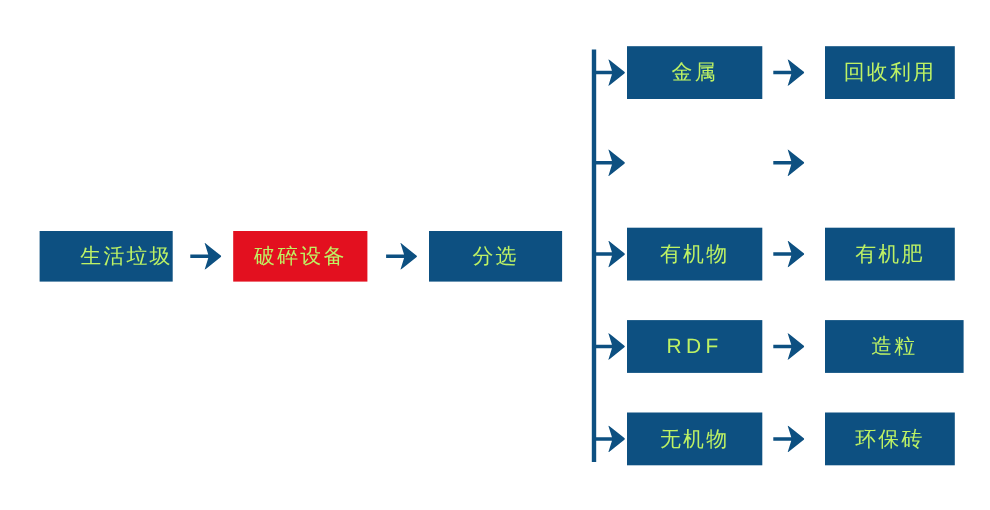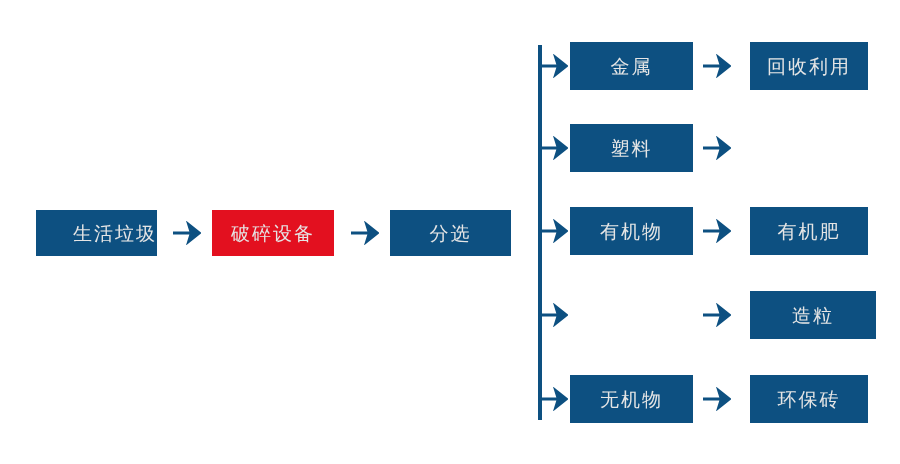--- a/index.html
+++ b/index.html
@@ -17,21 +17,21 @@
     background: #ffffff;
     overflow: hidden;
   }
 
   
   .node {
     position: absolute;
     display: flex;
     align-items: center;
     justify-content: center;
-    color: #e5e5e5;
+    color: #bef264;
     background: #0d5081;
     font-size: 19px;
     letter-spacing: 2px;
     line-height: 1;
     white-space: nowrap;
     box-sizing: border-box;
   }
   .node.accent {
     background: #e3101f;
   }
@@ -106,23 +106,20 @@
   </span>
   <div class="node" style="left:750px; top:42px; width:118px; height:48px;">
     <span>回收利用</span>
   </div>
 
   <span class="branch" style="left:540px; top:136px; width:28px; height:24px;">
     <svg width="28" height="24" viewBox="0 0 28 24">
       <path d="M0 12 H18 M16 4 L26 12 L16 20 L18.5 12 Z" fill="#0d5081" stroke="#0d5081" stroke-width="3.2" stroke-linejoin="miter"></path>
     </svg>
   </span>
-  <div class="node" style="left:570px; top:124px; width:123px; height:48px;">
-    <span>塑料</span>
-  </div>
   <span class="arrow" style="left:702px; top:136px; width:29px; height:24px;">
     <svg width="29" height="24" viewBox="0 0 29 24">
       <path d="M1 12 H19 M17 4 L27 12 L17 20 L19.5 12 Z" fill="#0d5081" stroke="#0d5081" stroke-width="3.2" stroke-linejoin="miter"></path>
     </svg>
   </span>
 
   <span class="branch" style="left:540px; top:219px; width:28px; height:24px;">
     <svg width="28" height="24" viewBox="0 0 28 24">
       <path d="M0 12 H18 M16 4 L26 12 L16 20 L18.5 12 Z" fill="#0d5081" stroke="#0d5081" stroke-width="3.2" stroke-linejoin="miter"></path>
     </svg>
@@ -137,20 +134,23 @@
   </span>
   <div class="node" style="left:750px; top:207px; width:118px; height:48px;">
     <span>有机肥</span>
   </div>
 
   <span class="branch" style="left:540px; top:303px; width:28px; height:24px;">
     <svg width="28" height="24" viewBox="0 0 28 24">
       <path d="M0 12 H18 M16 4 L26 12 L16 20 L18.5 12 Z" fill="#0d5081" stroke="#0d5081" stroke-width="3.2" stroke-linejoin="miter"></path>
     </svg>
   </span>
+  <div class="node latin" style="left:570px; top:291px; width:123px; height:48px;">
+    <span>RDF</span>
+  </div>
   <span class="arrow" style="left:702px; top:303px; width:29px; height:24px;">
     <svg width="29" height="24" viewBox="0 0 29 24">
       <path d="M1 12 H19 M17 4 L27 12 L17 20 L19.5 12 Z" fill="#0d5081" stroke="#0d5081" stroke-width="3.2" stroke-linejoin="miter"></path>
     </svg>
   </span>
   <div class="node" style="left:750px; top:291px; width:126px; height:48px;">
     <span>造粒</span>
   </div>
 
   <span class="branch" style="left:540px; top:387px; width:28px; height:24px;">

